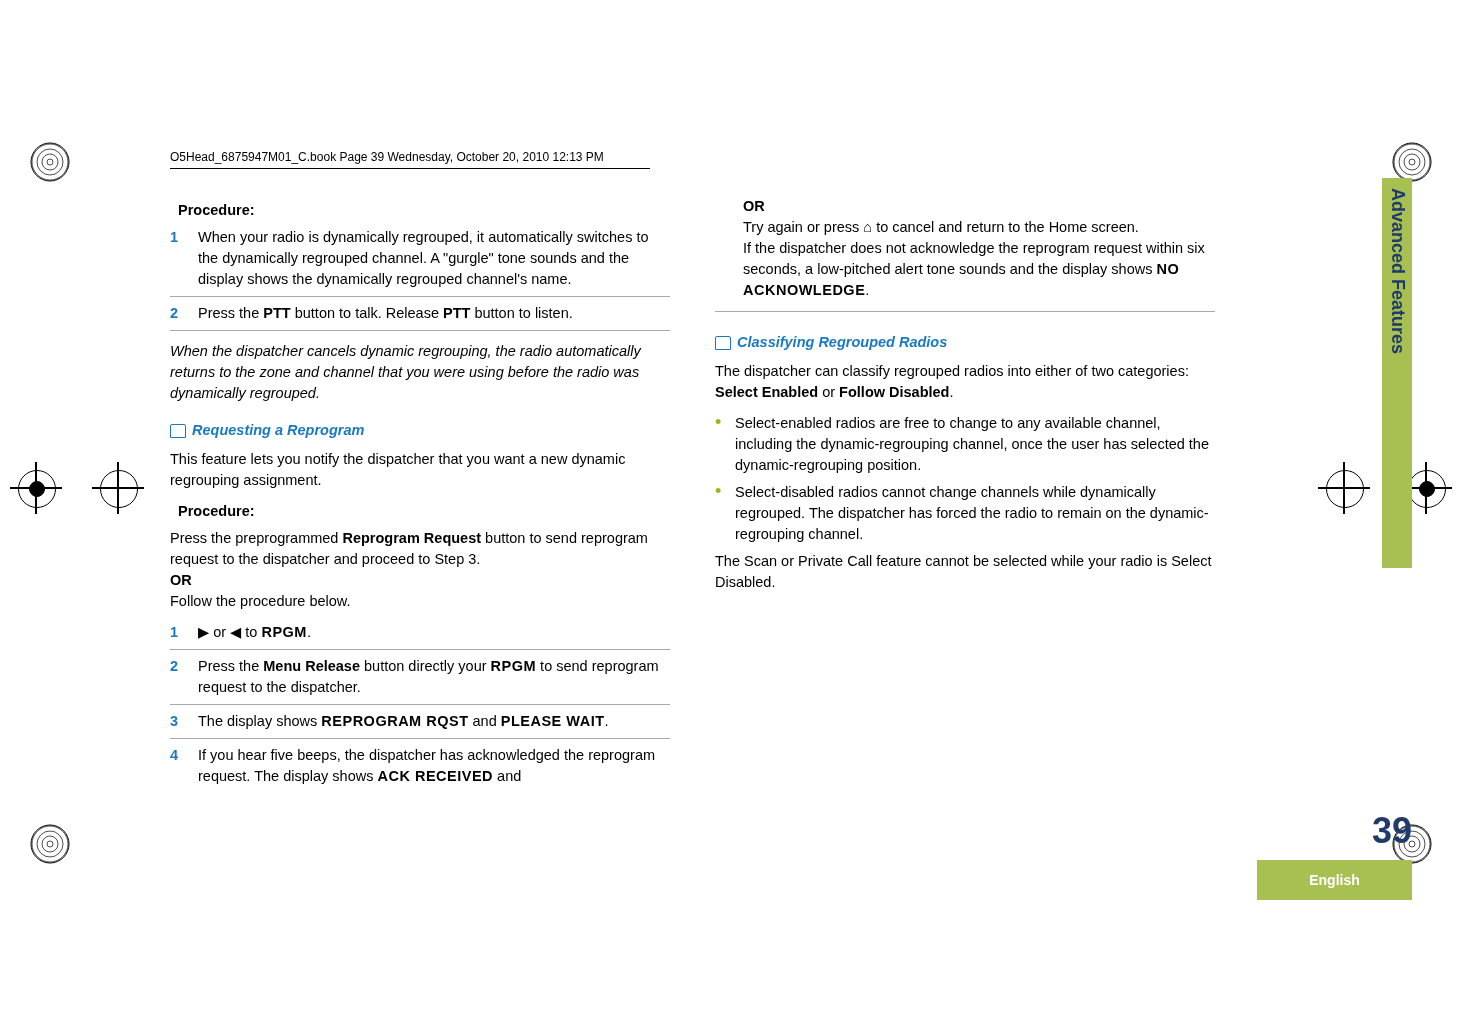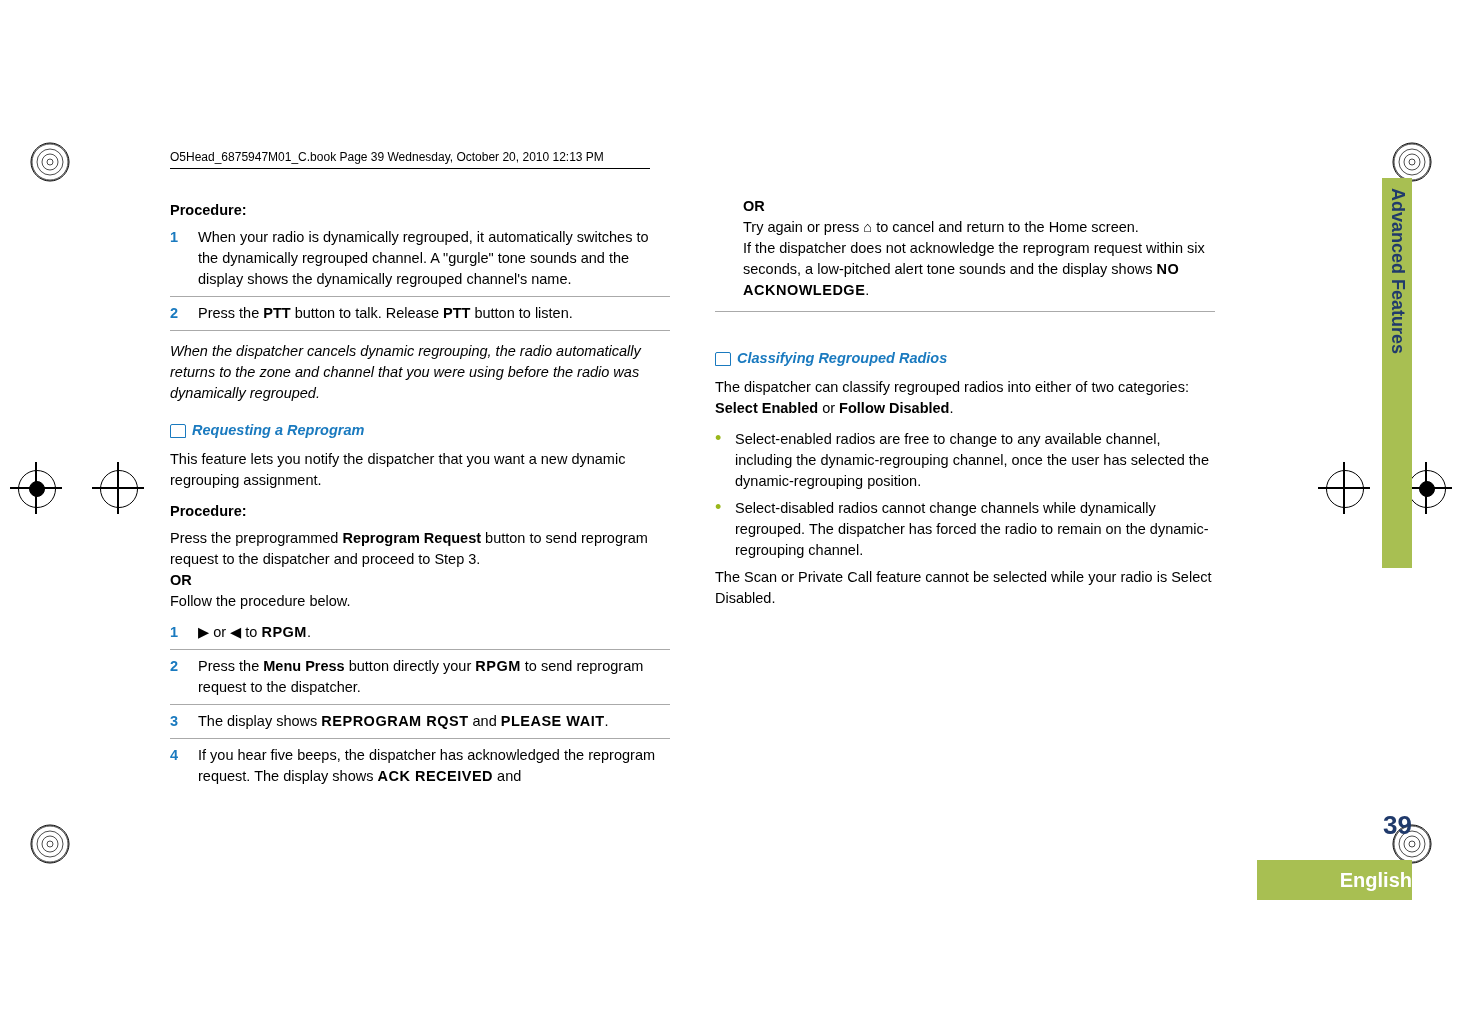--- a/index.html
+++ b/index.html
@@ -1,35 +1,35 @@
 <!DOCTYPE html>
 <html><head>
 <meta charset="utf-8">
 <style>
 body { margin:0; font-family:Arial,Helvetica,sans-serif; background:#fff; color:#000; width:1462px; height:1013px; position:relative; overflow:hidden; }
 .header-line { position:absolute; left:170px; top:150px; font-size:12px; }
 .header-line::after { content:""; display:block; border-bottom:1px solid #000; width:480px; margin-top:4px; }
 .col { position:absolute; width:500px; font-size:14.5px; line-height:1.45; }
 .col-left { left:170px; top:200px; }
 .col-right { left:715px; top:196px; }
-.proc-head { font-weight:bold; margin-bottom:6px; }
+.proc-head { font-weight:bold; margin-bottom:6px;margin-left:8px; }
 .num-step { display:flex; margin-bottom:6px; }
 .num-step .n { color:#1a7abf; font-weight:bold; width:28px; flex-shrink:0; }
 .num-step .t { flex:1; }
 .rule { border:none; border-top:1px solid #aaa; margin:6px 0; }
 .italic { font-style:italic; margin:10px 0 16px 0; }
 .doc-sect { color:#1a7abf; font-weight:bold; font-style:italic; margin:14px 0 8px 0; display:flex; align-items:center; gap:6px; }
 .bullet { display:flex; margin:6px 0; }
 .bullet .b { color:#99b71a; font-size:18px; line-height:1; width:20px; flex-shrink:0; }
 .bullet .t { flex:1; }
 .disp { font-family:"Arial Narrow",Arial,sans-serif; font-weight:bold; letter-spacing:0.5px; }
 .sidebar { position:absolute; right:50px; top:178px; width:30px; height:390px; background:#a8bf52; display:flex; align-items:flex-start; justify-content:center; }
 .sidebar-text { writing-mode:vertical-rl; color:#203a6b; font-weight:bold; font-size:18px; padding-top:10px; }
-.page-num { position:absolute; right:50px; top:810px; color:#203a6b; font-size:26px; font-weight:bold; }
-.eng-box { position:absolute; right:50px; top:860px; width:155px; height:40px; background:#a8bf52; color:#fff; font-weight:bold; display:flex; align-items:center; justify-content:flex-end; font-size:20px; }
+.page-num { position:absolute; right:50px; top:810px; color:#203a6b; font-size:36px; font-weight:bold; }
+.eng-box { position:absolute; right:50px; top:860px; width:155px; height:40px; background:#a8bf52; color:#fff; font-weight:bold; display:flex; align-items:center; justify-content:center; font-size:14px; }
 .reg-mark { position:absolute; width:36px; height:36px; }
 .reg-circle { border:1px solid #000; border-radius:50%; position:absolute; }
 .reg-circle.big { width:36px; height:36px; left:0; top:0; }
 .reg-circle.small { width:14px; height:14px; left:11px; top:11px; background:#000; }
 .reg-cross-h { position:absolute; left:-8px; top:17px; width:52px; height:2px; background:#000; }
 .reg-cross-v { position:absolute; left:17px; top:-8px; width:2px; height:52px; background:#000; }
 .pinwheel { position:absolute; width:40px; height:40px; }
 .pinwheel svg { width:40px; height:40px; }
 .reg-left { left:18px; top:470px; }
 .reg-right { right:18px; top:470px; }
@@ -140,21 +140,21 @@
   <div><b>OR</b></div>
   <div style="margin-bottom:10px;">Follow the procedure below.</div>
 
   <div class="num-step">
     <div class="n">1</div>
     <div class="t"><span>▶ or ◀ to </span><span class="disp">RPGM</span><span>.</span></div>
   </div>
   <hr class="rule">
   <div class="num-step">
     <div class="n">2</div>
-    <div class="t"><span>Press the </span><b>Menu Press</b><span> button directly your </span><span class="disp">RPGM</span><span> to send reprogram request to the dispatcher.</span></div>
+    <div class="t"><span>Press the </span><b>Menu Release</b><span> button directly your </span><span class="disp">RPGM</span><span> to send reprogram request to the dispatcher.</span></div>
   </div>
   <hr class="rule">
   <div class="num-step">
     <div class="n">3</div>
     <div class="t"><span>The display shows </span><span class="disp">REPROGRAM RQST</span><span> and </span><span class="disp">PLEASE WAIT</span><span>.</span></div>
   </div>
   <hr class="rule">
   <div class="num-step">
     <div class="n">4</div>
     <div class="t"><span>If you hear five beeps, the dispatcher has acknowledged the reprogram request. The display shows </span><span class="disp">ACK RECEIVED</span><span> and</span></div>
@@ -162,21 +162,21 @@
 </div>
 
 <div class="col col-right">
   <div style="padding-left:28px;">
     <div><b>OR</b></div>
     <div><span>Try again or press </span><span class="home-icon">⌂</span><span> to cancel and return to the Home screen.</span></div>
     <div><span>If the dispatcher does not acknowledge the reprogram request within six seconds, a low-pitched alert tone sounds and the display shows </span><span class="disp">NO ACKNOWLEDGE</span><span>.</span></div>
   </div>
   <hr class="rule" style="margin-top:10px;">
 
-  <div class="doc-sect" style="margin-top:36px;">
+  <div class="doc-sect" style="margin-top:20px;">
     <span class="book-icon"></span>
     <span>Classifying Regrouped Radios</span>
   </div>
 
   <div style="margin-bottom:10px;">
     <span>The dispatcher can classify regrouped radios into either of two categories: </span><b>Select Enabled</b><span> or </span><b>Follow Disabled</b><span>.</span>
   </div>
 
   <div class="bullet">
       <div class="b">•</div>

